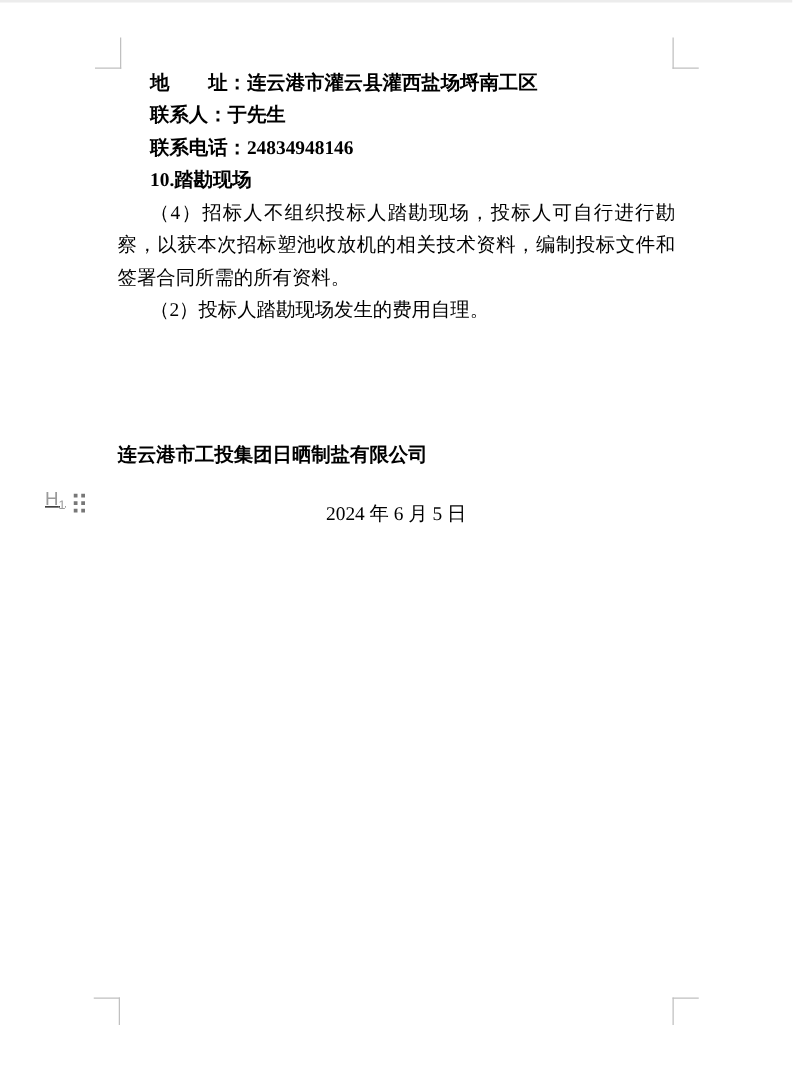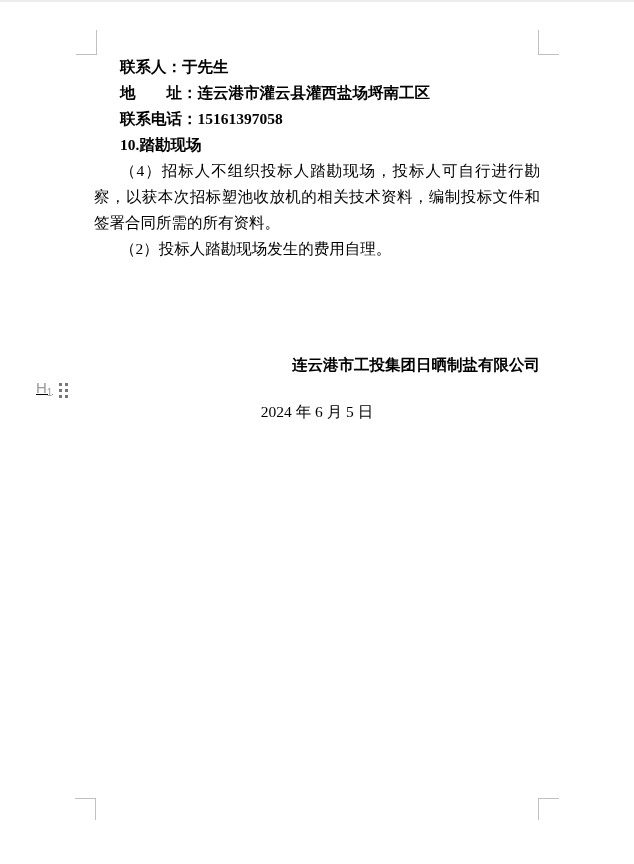--- a/index.html
+++ b/index.html
@@ -25,21 +25,21 @@
   .mark-tr { left: 538px; top: 28px; width: 20px; height: 24px;
              border-left: 1px solid #c0c0c0; border-bottom: 1px solid #c0c0c0; }
   .mark-bl { left: 75px; top: 796px; width: 20px; height: 21px;
              border-right: 1px solid #c0c0c0; border-top: 1px solid #c0c0c0; }
   .mark-br { left: 538px; top: 796px; width: 20px; height: 21px;
              border-left: 1px solid #c0c0c0; border-top: 1px solid #c0c0c0; }
   
   .editor-handle {
     position: absolute;
     left: 36px;
-    top: 377px;
+    top: 389px;
     display: flex;
     align-items: center;
     gap: 7px;
     text-decoration: underline;
   }
   .h-badge {
     font-family: "Liberation Sans", "DejaVu Sans", sans-serif;
     font-size: 15px;
     line-height: 18px;
     color: #9a9a9a;
@@ -74,22 +74,23 @@
   }
   .text-area p { margin: 0; }
   .indent { text-indent: 26px; }
   .bold { font-weight: bold; }
   .para {
     text-indent: 26px;
     text-align: justify;
   }
   .signature {
     margin-top: 90px !important;
-    text-align: right;
+    text-align: left;
     font-weight: bold;
+    font-family: Liberation Mono, monospace;
   }
   .date-line {
     margin-top: 21px !important;
     text-align: center;
   }
 </style>
 </head>
 <body>
 
 <div class="page">
@@ -105,23 +106,23 @@
       <i></i>
         <i></i>
         <i></i>
         <i></i>
         <i></i>
         <i></i>
     </span>
   </div>
 
   <div class="text-area">
+    <p class="indent bold">地　　址：连云港市灌云县灌西盐场埒南工区</p>
     <p class="indent bold">联系人：于先生</p>
-    <p class="indent bold">地　　址：连云港市灌云县灌西盐场埒南工区</p>
-    <p class="indent bold">联系电话：15161397058</p>
+    <p class="indent bold">联系电话：24834948146</p>
     <p class="indent bold">10.踏勘现场</p>
     <p class="para">（4）招标人不组织投标人踏勘现场，投标人可自行进行勘察，以获本次招标塑池收放机的相关技术资料，编制投标文件和签署合同所需的所有资料。</p>
     <p class="para">（2）投标人踏勘现场发生的费用自理。</p>
     <p class="signature">连云港市工投集团日晒制盐有限公司</p>
     <p class="date-line">2024 年 6 月 5 日</p>
   </div>
 
 </div>
 
 </body></html>

